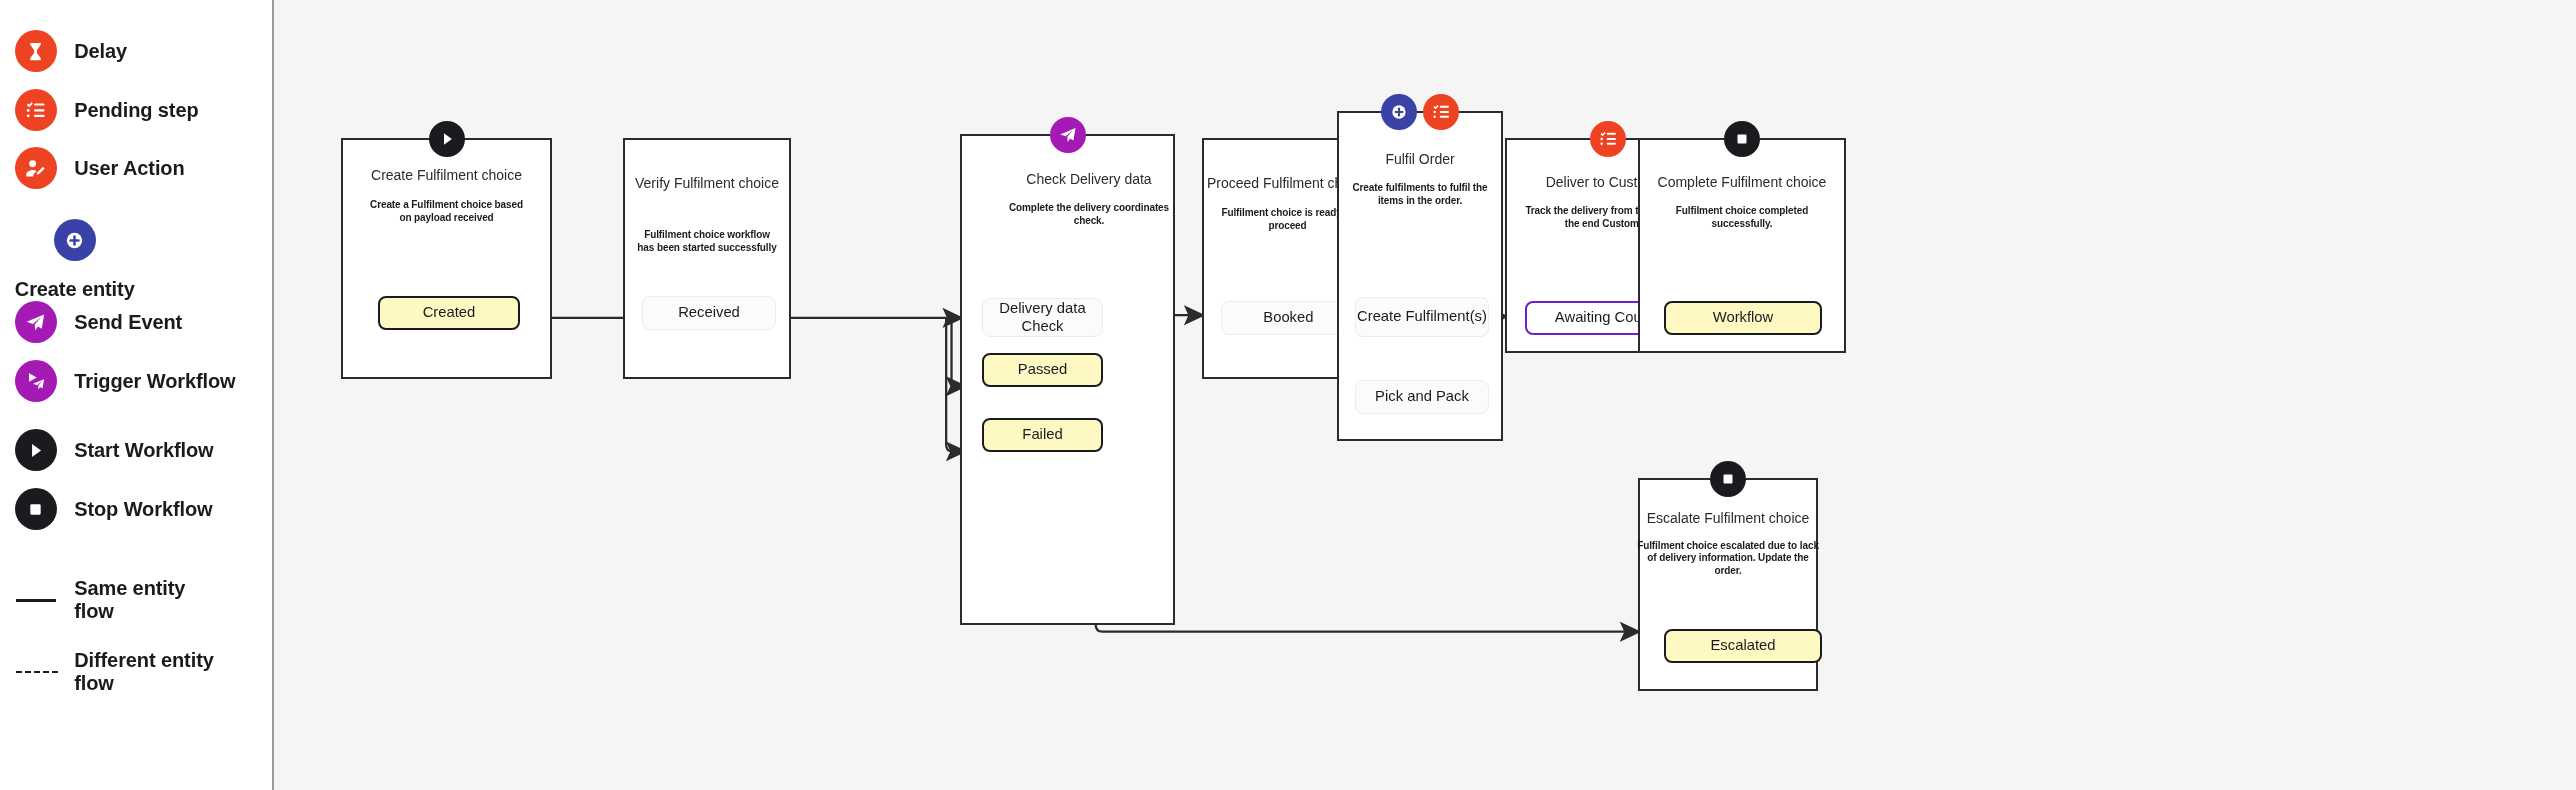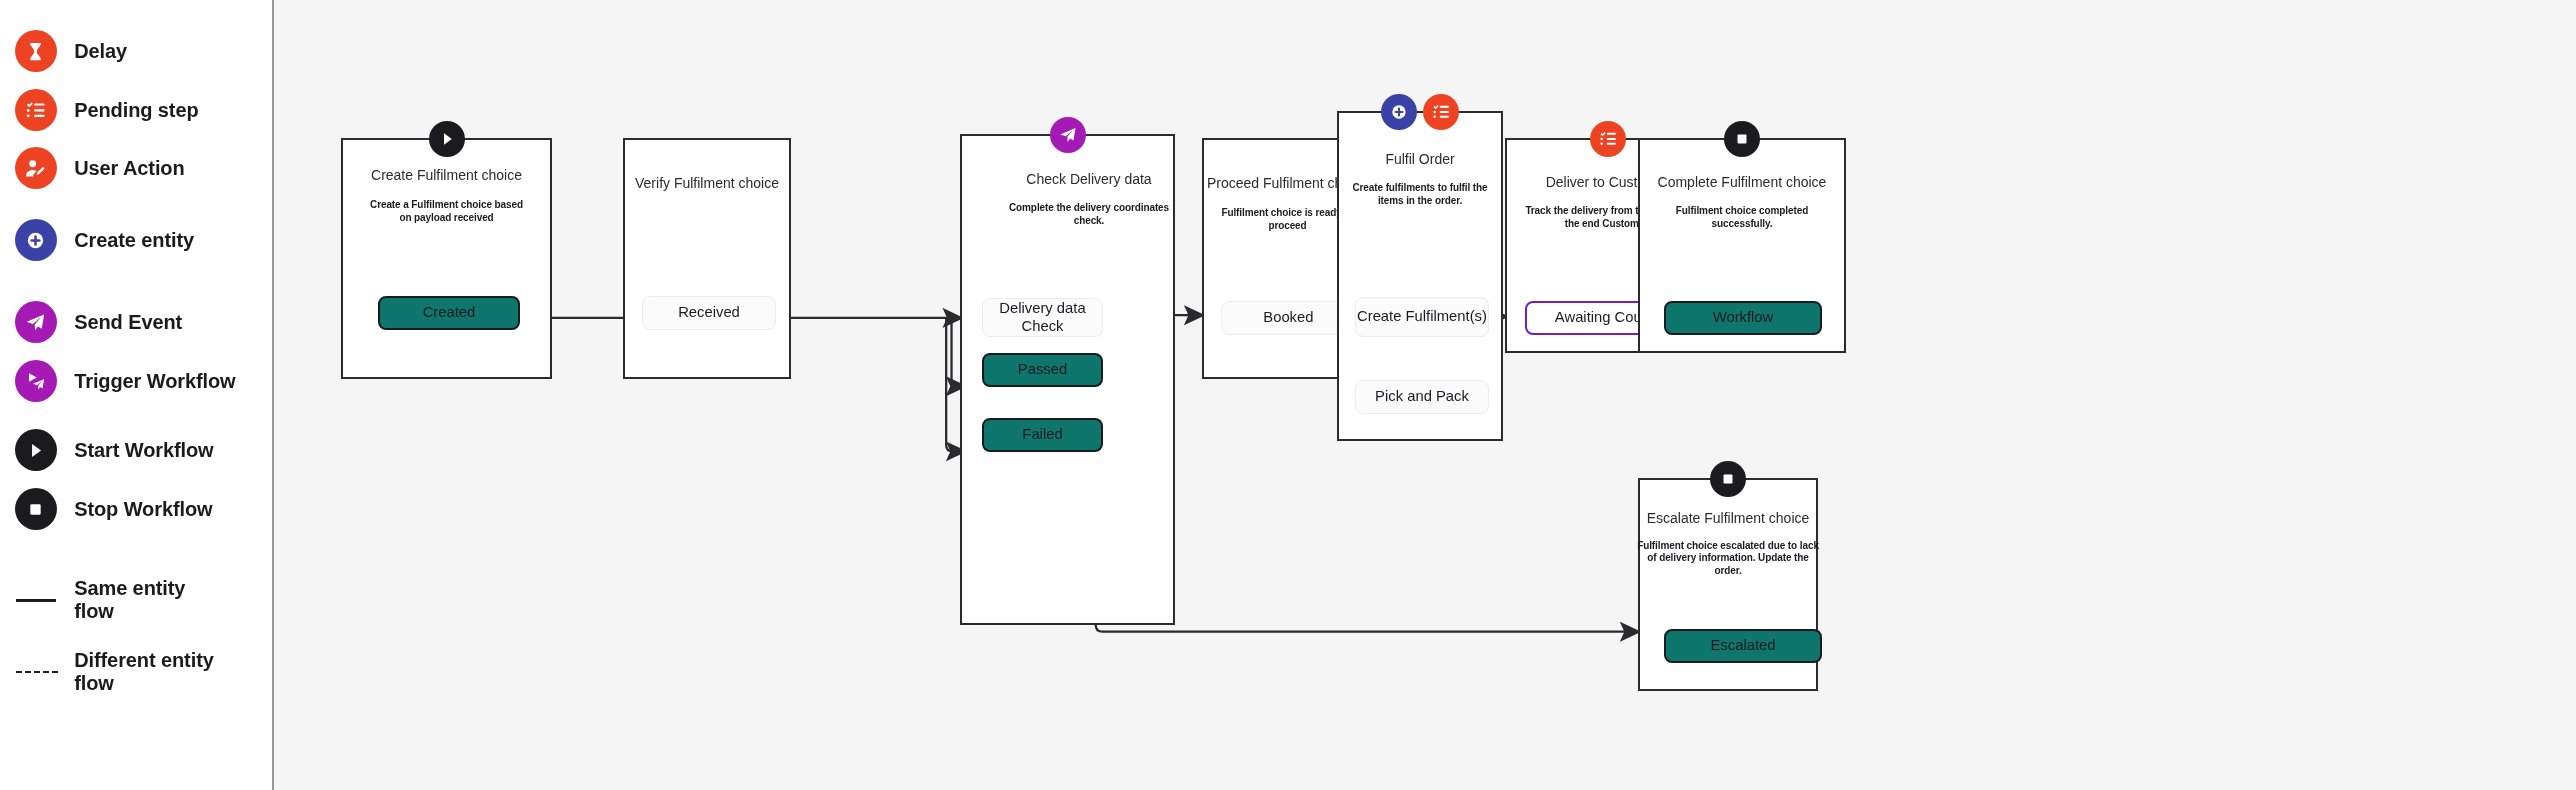--- a/index.html
+++ b/index.html
@@ -154,21 +154,21 @@
     border-radius: 8px;
     line-height: 1.2;
     background: #ffffff;
   }
   .pill.soft {
     border: 1.3px solid #ececec;
     background: #fbfbfb;
   }
   .pill.strong {
     border: 2px solid #1b1b1f;
-    background: #0f766e;
+    background: #fef9c3;
   }
   .pill.accent {
     border: 2px solid #6b21c8;
     background: #ffffff;
   }
 </style>
 </head>
 <body>
 
 <div id="root">
@@ -202,21 +202,21 @@
       <span class="legend-icon" style="background:#ee4323">
         <svg width="23" height="23" viewBox="0 0 24 24" aria-hidden="true">
           <circle cx="9" cy="7" r="3.6" fill="#ffffff"></circle>
           <path d="M2.2 19.5c0-3.6 3.1-5.9 6.8-5.9 1.6 0 3 .4 4.2 1.1l-3.2 3.2-.5 2.4h-7.3v-.8z" fill="#ffffff"></path>
           <path d="M19.8 10.2l1.7 1.7-6 6-2.3.6.6-2.3 6-6z" fill="#ffffff"></path>
         </svg>
       </span>
       <span class="legend-label">User Action</span>
     </div>
 
-    <div class="legend-item" style="left:14.8px; top:219px;">
+    <div class="legend-item" style="left:14.8px; top:219px;flex-direction:column;">
       <span class="legend-icon" style="background:#3a42a8">
         <svg width="23" height="23" viewBox="0 0 24 24" aria-hidden="true">
           <circle cx="12" cy="12" r="8" fill="#ffffff"></circle>
           <rect x="10.7" y="6.6" width="2.6" height="10.8" rx="1.3" fill="#3a42a8"></rect>
           <rect x="6.6" y="10.7" width="10.8" height="2.6" rx="1.3" fill="#3a42a8"></rect>
         </svg>
       </span>
       <span class="legend-label">Create entity</span>
     </div>
 
@@ -314,20 +314,21 @@
           </svg>
         </span>
       </div>
       <div class="node-title" style="margin-top:27px; width:188px;">Create Fulfilment choice</div>
       <div class="node-desc" style="margin-top:14.8px; width:161px;">Create a Fulfilment choice based on payload received</div>
       <div class="pill strong" style="left:35px; top:156px; width:142px; height:34px;">Created</div>
     </div>
 
     <div class="node" style="left:349px; top:138px; width:168px; height:241px;gap:22px;">
       <div class="node-title" style="margin-top:35px; width:158px;">Verify Fulfilment choice</div>
+      <div class="node-desc" style="margin-top:14.8px; width:145px;">Fulfilment choice workflow has been started successfully</div>
       <div class="pill soft" style="left:17px; top:156px; width:134px; height:34px;">Received</div>
     </div>
 
     <div class="node" style="left:686px; top:134px; width:215px; height:491px; position:absolute;padding-left:43px;">
       <div class="node-badges">
         <span class="badge" style="background:#a519b5">
           <svg width="20" height="20" viewBox="0 0 24 24" aria-hidden="true">
             <path d="M21 3.6L2.8 11.3l6.4 2.2 9-7.6-7 8.3.4 6.2 2.9-4.2 4 2.4L21 3.6z" fill="#ffffff"></path>
           </svg>
         </span>

